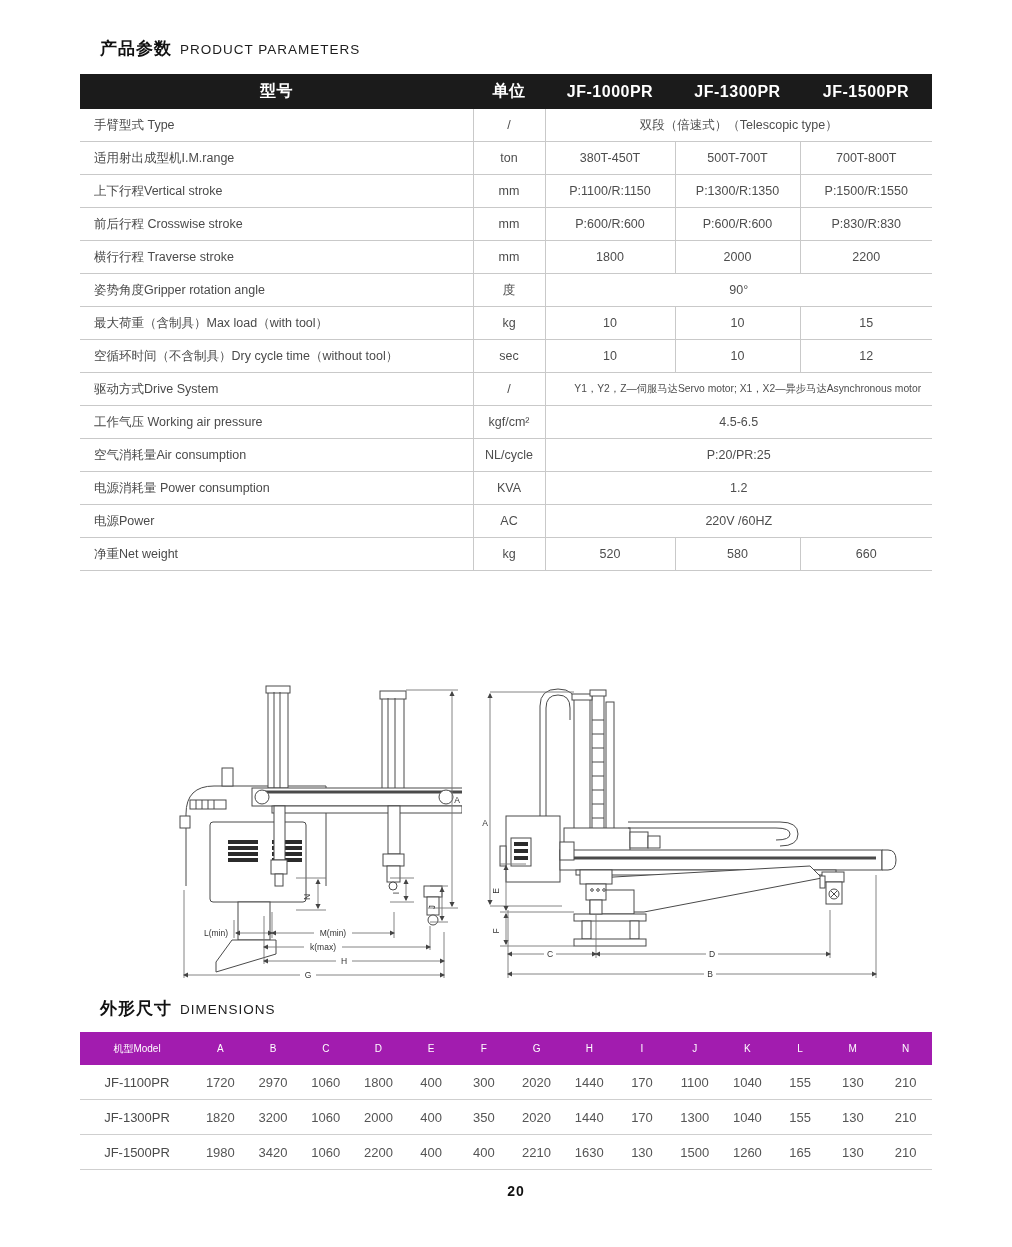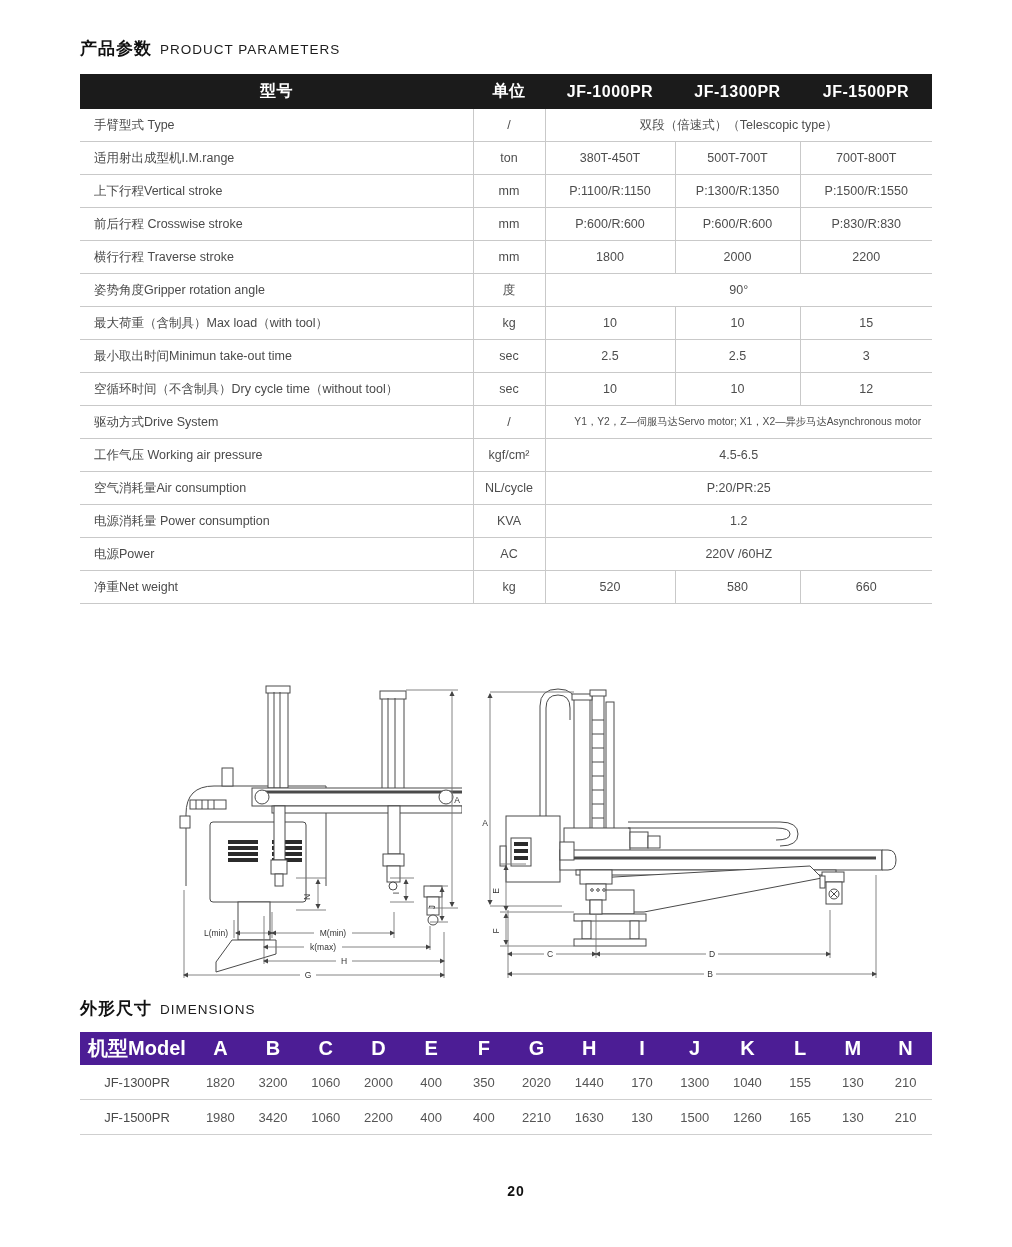--- a/index.html
+++ b/index.html
@@ -1,35 +1,35 @@
 <!DOCTYPE html>
 <html><head>
 <meta charset="utf-8">
 <style>
   html,body{margin:0;padding:0;background:#ffffff;}
   .page{
     position:relative;width:1012px;height:1247px;background:#fff;
     font-family:"Liberation Sans","DejaVu Sans",sans-serif;color:#333;overflow:hidden;
   }
   .sec-title{position:absolute;left:80px;white-space:nowrap;}
-  .t-zh{font-size:17px;font-weight:bold;color:#111;letter-spacing:1px;}
+  .t-zh{font-size:17px;font-weight:bold;color:#111;letter-spacing:1px;margin-left:20px;}
   .t-en{font-size:13.5px;color:#1d1d1d;letter-spacing:1.5px;margin-left:8px;font-weight:bold;}
   .t-en.light{font-weight:normal;letter-spacing:1px;}
 
   
   table.params{position:absolute;left:80px;top:74px;width:852px;border-collapse:collapse;table-layout:fixed;}
   table.params thead th{background:#1b1b1b;color:#fff;font-size:16px;font-weight:bold;height:33px;letter-spacing:0.5px;}
   table.params td{height:32px;font-size:12.5px;color:#4d4d4d;border-bottom:1px solid #c9c9c9;text-align:center;padding:0 2px;overflow:hidden;white-space:nowrap;}
   table.params td + td{border-left:1px solid #c9c9c9;}
   table.params td.p-label{text-align:left;padding-left:14px;color:#4a4a4a;margin-top:25px;}
   table.params td.p-small{font-size:10.3px;padding-left:20px;}
 
   
   table.dims{position:absolute;left:80px;top:1032px;width:852px;border-collapse:collapse;table-layout:fixed;}
-  table.dims thead th{background:#4c1d95;color:#fff;font-size:20px;font-weight:bold;height:31px;}
+  table.dims thead th{background:#a21caf;color:#fff;font-size:10px;font-weight:normal;height:31px;}
   table.dims td{height:32px;font-size:13px;color:#555;border-bottom:1px solid #cfcfcf;text-align:center;white-space:nowrap;}
   table.dims td.d-model{color:#4a4a4a;}
 
   .drawings{position:absolute;left:176px;top:680px;display:flex;gap:16px;align-items:flex-start;}
   .dim-text{font-size:8.5px;fill:#333;font-family:"Liberation Sans","DejaVu Sans",sans-serif;}
   .page-number{position:absolute;top:1183px;left:0;width:100%;text-align:center;font-size:14px;font-weight:bold;color:#111;letter-spacing:1px;padding-left:10px;}
 </style>
 </head>
 <body>
 
@@ -94,27 +94,20 @@
           <td class="p-label">姿势角度Gripper rotation angle</td>
           <td class="p-unit">度</td>
           <td class="p-val p-span" colspan="3">90°</td>
         </tr>
         <tr>
           <td class="p-label">最大荷重（含制具）Max load（with tool）</td>
           <td class="p-unit">kg</td>
           <td class="p-val">10</td>
           <td class="p-val">10</td>
           <td class="p-val">15</td>
-        </tr>
-        <tr>
-          <td class="p-label">最小取出时间Minimun take-out time</td>
-          <td class="p-unit">sec</td>
-          <td class="p-val">2.5</td>
-          <td class="p-val">2.5</td>
-          <td class="p-val">3</td>
         </tr>
         <tr>
           <td class="p-label">空循环时间（不含制具）Dry cycle time（without tool）</td>
           <td class="p-unit">sec</td>
           <td class="p-val">10</td>
           <td class="p-val">10</td>
           <td class="p-val">12</td>
         </tr>
         <tr>
           <td class="p-label">驱动方式Drive System</td>
@@ -374,20 +367,37 @@
           <th>I</th>
           <th>J</th>
           <th>K</th>
           <th>L</th>
           <th>M</th>
           <th>N</th>
         </tr>
     </thead>
     <tbody>
         <tr>
+          <td class="d-model">JF-1100PR</td>
+          <td>1720</td>
+          <td>2970</td>
+          <td>1060</td>
+          <td>1800</td>
+          <td>400</td>
+          <td>300</td>
+          <td>2020</td>
+          <td>1440</td>
+          <td>170</td>
+          <td>1100</td>
+          <td>1040</td>
+          <td>155</td>
+          <td>130</td>
+          <td>210</td>
+        </tr>
+        <tr>
           <td class="d-model">JF-1300PR</td>
           <td>1820</td>
           <td>3200</td>
           <td>1060</td>
           <td>2000</td>
           <td>400</td>
           <td>350</td>
           <td>2020</td>
           <td>1440</td>
           <td>170</td>

